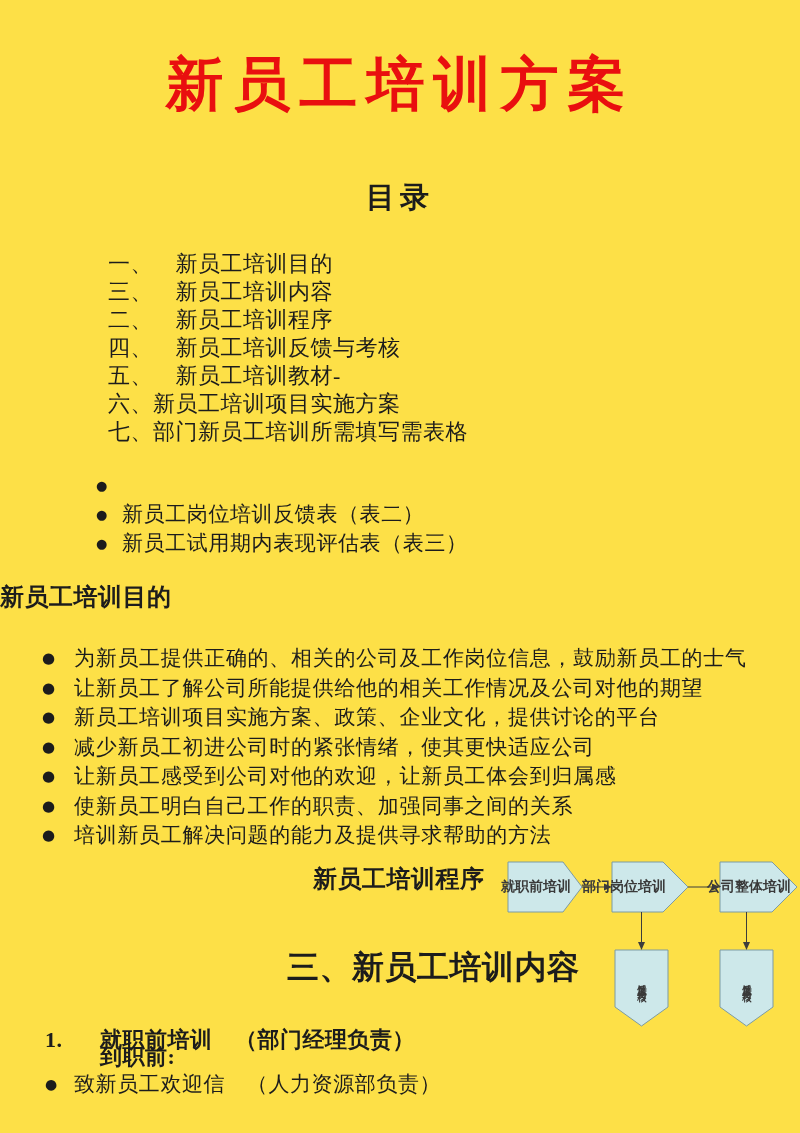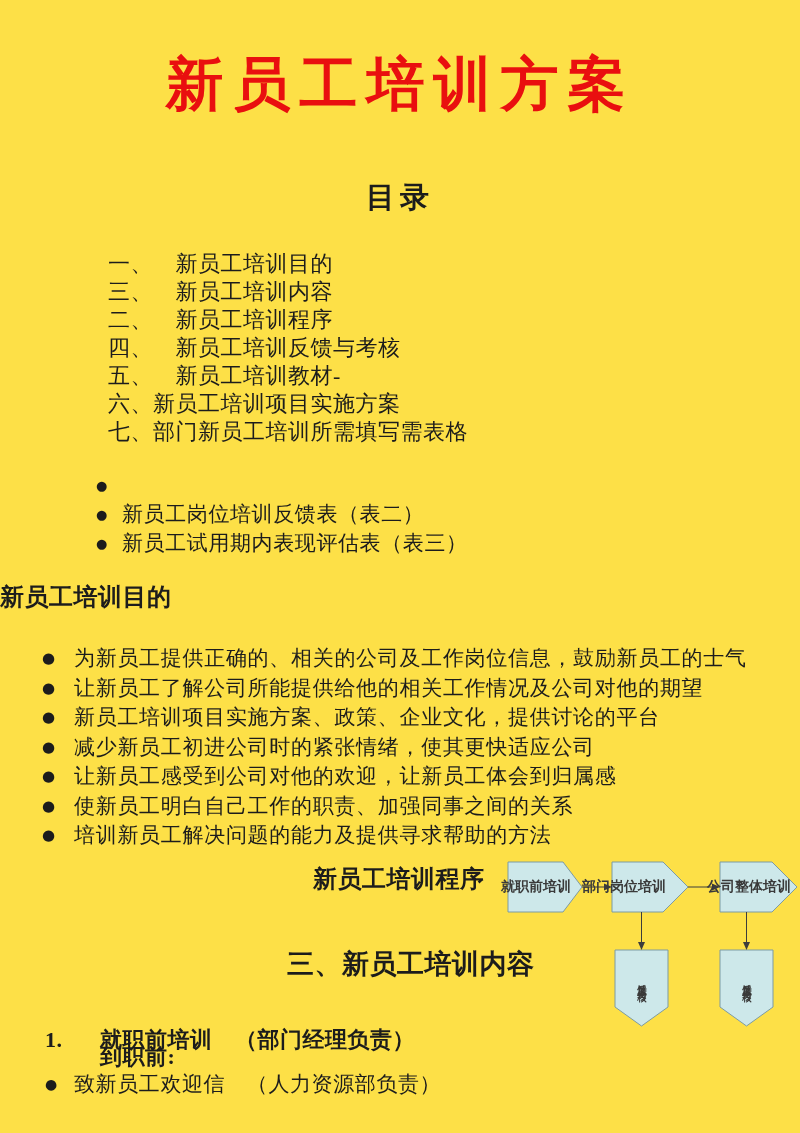--- a/index.html
+++ b/index.html
@@ -116,21 +116,21 @@
   }
   .flow-vlabel-1 { left: 115px; top: 100px; width: 53px; height: 62px; }
   .flow-vlabel-2 { left: 220px; top: 100px; width: 53px; height: 62px; }
 
   
   .content-heading {
     position: absolute;
     top: 946px; left: 287px;
     font-family: "Liberation Sans", "DejaVu Sans", sans-serif;
     font-weight: bold;
-    font-size: 27px;
+    font-size: 32px;
     letter-spacing: 0.5px;
     white-space: nowrap;
   }
   .content-item1 {
     position: absolute;
     top: 981px; left: 45px;
     font-weight: bold;
     font-size: 22px;
     letter-spacing: 0.5px;
     white-space: nowrap;

